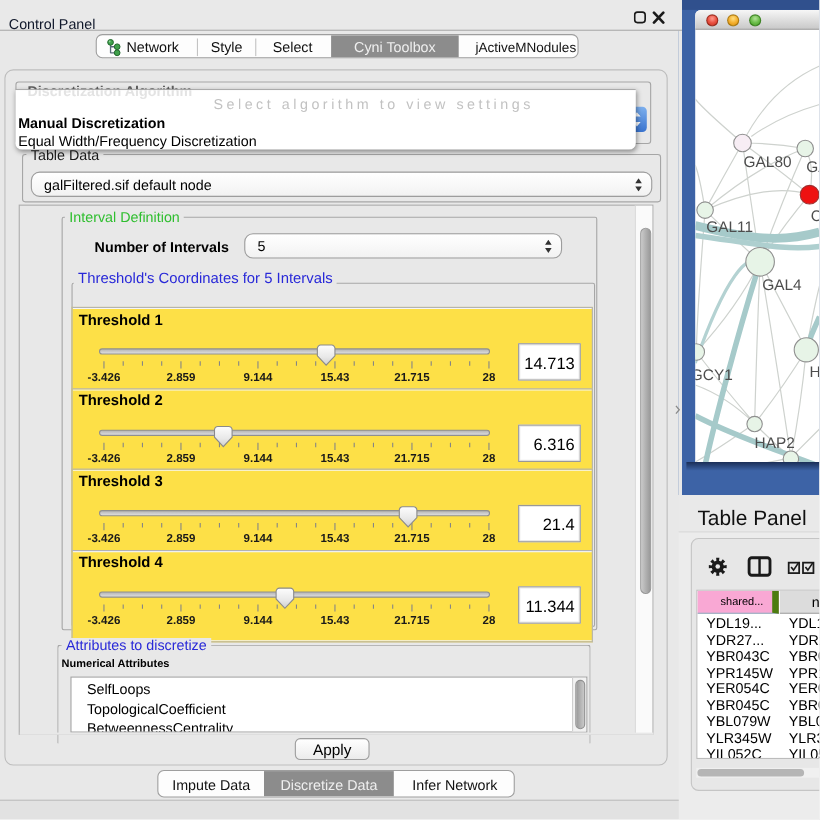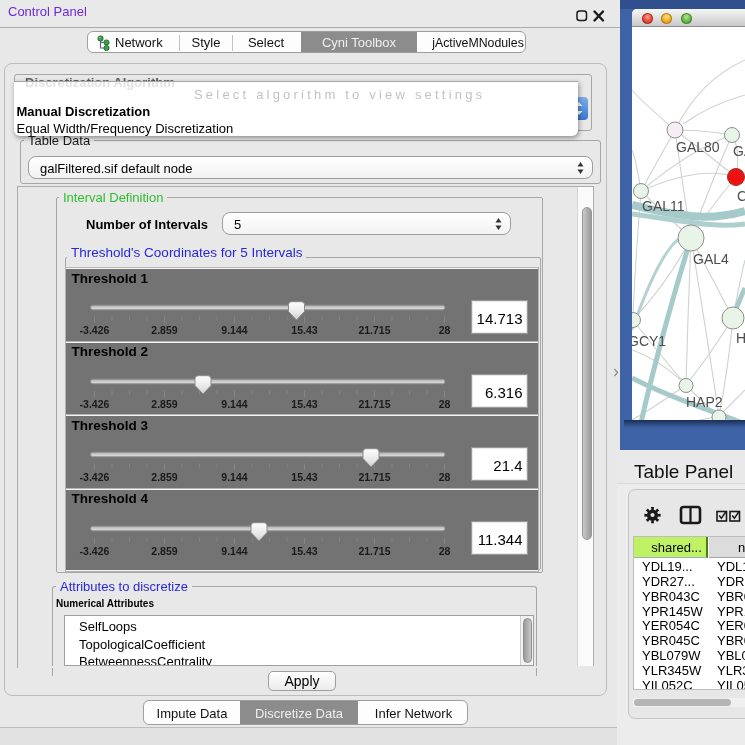--- a/index.html
+++ b/index.html
@@ -4,21 +4,21 @@
 * { margin:0; padding:0; box-sizing:border-box; }
 html,body { width:745px; height:745px; }
 #page { position:relative; width:745px; height:745px; background:#e8e8e8;
   font-family:"Liberation Sans", sans-serif; overflow:hidden; color:#000; }
 .abs { position:absolute; }
 .grp { position:absolute; border:1px solid #a6a6a6; border-radius:3px; }
 .glab { position:absolute; background:#e8e8e8; padding:0 4px; font-size:13px; line-height:13px; white-space:nowrap; }
 .combo { position:absolute; background:linear-gradient(#ffffff,#f2f2f2); border:1px solid #9d9d9d; border-radius:8px; font-size:13px; }
 .combo .ctext { position:absolute; left:11px; top:50%; transform:translateY(-50%); white-space:nowrap; }
 .carr { position:absolute; right:8px; top:50%; transform:translateY(-50%); width:7px; height:12px; }
-.trow { position:absolute; left:64.5px; width:474px; height:84px; border:1px solid #b3b3b3; background:#737373; box-shadow:inset 0 1px 0 #f6f6f6, inset 0 -1px 0 #f2f2f2; }
+.trow { position:absolute; left:64.5px; width:474px; height:84px; border:1px solid #b3b3b3; background:#fde047; box-shadow:inset 0 1px 0 #f6f6f6, inset 0 -1px 0 #f2f2f2;margin-top:12px; }
 .tlab { position:absolute; left:6px; top:2.5px; font-size:13.5px; font-weight:bold; }
 .tval { position:absolute; left:405px; top:32px; width:57px; height:34px; background:#fff;
   border:1px solid #989898; box-shadow:inset 0 0 0 1px #e8e8e8; font-size:15px; line-height:35px;
   text-align:right; padding-right:4px; }
 .tab { position:absolute; top:0; height:100%; font-size:13px; text-align:center; color:#111; }
 .tabrow { position:absolute; left:0; width:120px; height:14.8px; font-size:13px; line-height:14.8px; }
 .tc1 { position:absolute; left:8px; }
 .tc2 { position:absolute; left:83px; }
 </style></head>
 <body>
@@ -90,21 +90,21 @@
 <rect x="680" y="506" width="19" height="16" rx="2.5" fill="none" stroke="#1a1a1a" stroke-width="2.6"></rect>
 <line x1="689.5" y1="506" x2="689.5" y2="522" stroke="#1a1a1a" stroke-width="2.2"></line>
 <g stroke="#1a1a1a" fill="none">
 <rect x="716" y="510.5" width="9.5" height="9.5" stroke-width="1.6"></rect>
 <path d="M718.2,514.5 l2.2,2.8 4.6,-6.8" stroke-width="1.5"></path>
 <rect x="729" y="510.5" width="9.5" height="9.5" stroke-width="1.6"></rect>
 <path d="M731.2,514.5 l2.2,2.8 4.6,-6.8" stroke-width="1.5"></path>
 </g>
 </svg>
   <div class="abs" style="left:4px;top:46px;width:126px;height:154px;background:#fff;border:1px solid #bcbcbc;overflow:hidden">
-    <div class="abs" style="left:0;top:0;width:74px;height:21px;background:#bef264;border-right:2px solid #4d7c0f;border-bottom:1px solid #93b3c2;font-size:13px;line-height:21px;text-align:center;padding-left:13px">shared...</div>
+    <div class="abs" style="left:0;top:0;width:74px;height:21px;background:#f9a8d4;border-right:6px solid #4d7c0f;border-bottom:1px solid #93b3c2;font-size:10px;line-height:21px;text-align:center;padding-left:13px">shared...</div>
     <div class="abs" style="left:75px;top:0;width:60px;height:21px;background:#dcdcdc;border-bottom:1px solid #a5a5a5;font-size:13px;line-height:21px;padding-left:29px">na</div>
     <div class="abs" style="left:0;top:21.5px;width:130px;height:132px;overflow:hidden">
       <div style="position:relative;width:130px;height:132px">
 <div class="tabrow" style="top:1.7px">
               <span class="tc1">YDL19...</span>
               <span class="tc2">YDL19</span>
             </div>
 <div class="tabrow" style="top:16.5px">
               <span class="tc1">YDR27...</span>
               <span class="tc2">YDR27</span>
@@ -143,21 +143,21 @@
   <div class="abs" style="left:4px;top:208px;width:126px;height:9px;background:#f0f0f0">
     <div class="abs" style="left:1px;top:1px;width:97px;height:7px;background:#b5b5b5;border-radius:4px"></div>
   </div>
 </div>
 
 <svg class="abs" style="left:613px;top:368px" width="6" height="9">
       <path d="M1.5,1 L4.5,4.5 L1.5,8" stroke="#8a8a8a" stroke-width="1.2" fill="none"></path>
     </svg>
 
 <div class="abs" style="left:0;top:0;width:620px;height:28px;background:#e9e9e9;border-bottom:1px solid #ababab"></div>
-<div class="abs" style="left:8px;top:4px;font-size:13px;color:#6d28d9">Control Panel</div>
+<div class="abs" style="left:8px;top:14px;font-size:13px;color:#0f172a">Control Panel</div>
 <svg class="abs" style="left:576px;top:10px" width="30" height="13">
 <rect x="1" y="1" width="9.5" height="9.5" rx="2.5" fill="none" stroke="#1a1a1a" stroke-width="1.5"></rect>
 <path d="M18.5,1.5 L27,10.5 M27,1.5 L18.5,10.5" stroke="#1a1a1a" stroke-width="2.4" stroke-linecap="round"></path>
 </svg>
 
 <div class="abs" style="left:4px;top:63px;width:603px;height:633px;background:#e8e8e8;border:1px solid #bdbdbd;border-radius:8px"></div>
 
 <div class="abs" style="left:87px;top:31px;width:439px;height:22px;background:#fdfdfd;border:1px solid #9e9e9e;border-radius:6px;overflow:hidden">
   <div class="tab" style="left:0;width:91px;line-height:22px;text-align:left;padding-left:27px">
   <svg width="14" height="17" style="position:absolute;left:9px;top:3px">

